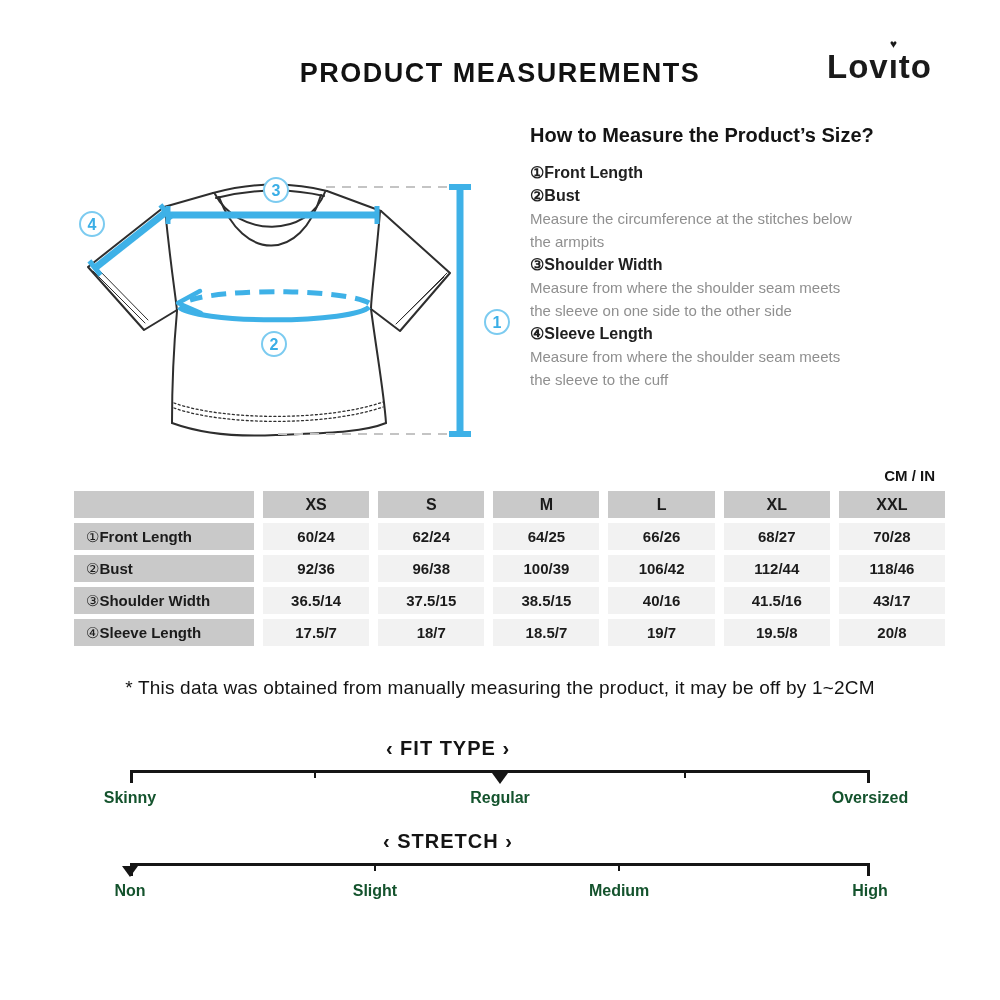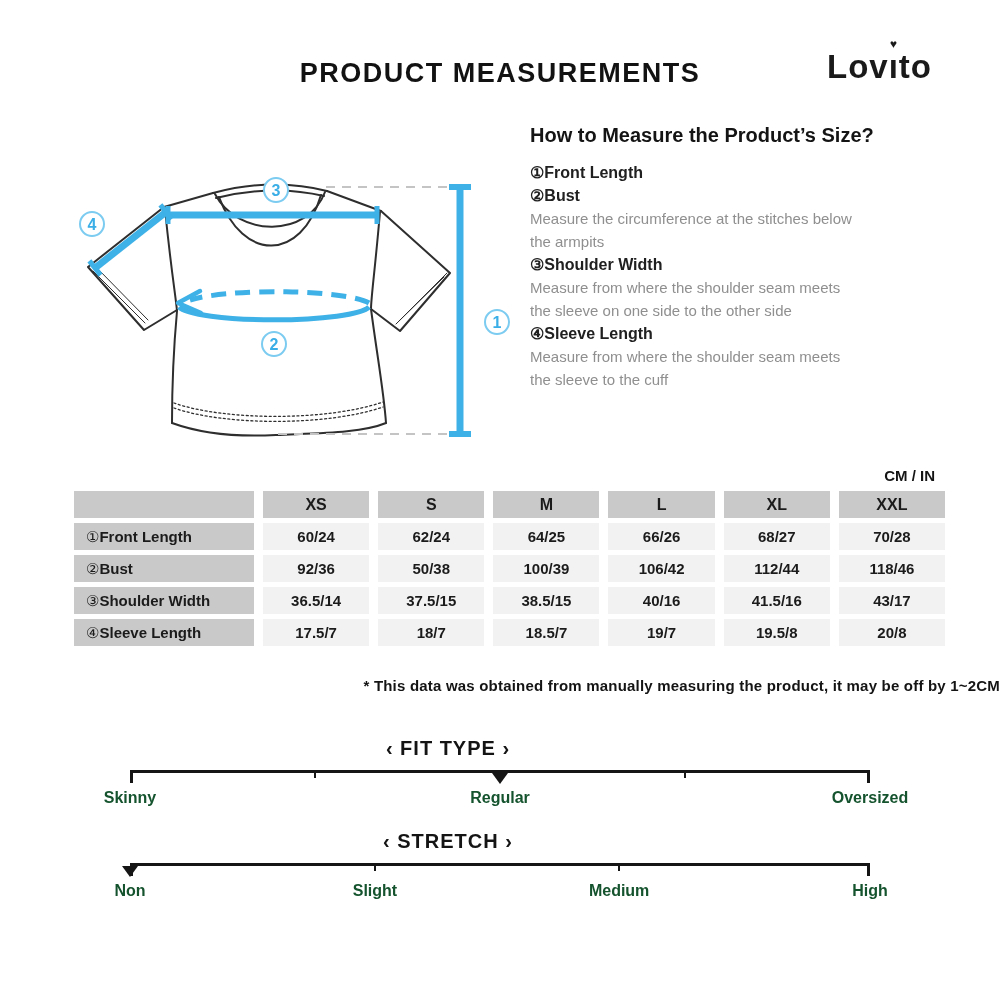--- a/index.html
+++ b/index.html
@@ -33,22 +33,22 @@
     display:grid;grid-template-columns:180px repeat(6,1fr);gap:5px 9px;margin-left:9px;
   }
   .cell{display:flex;align-items:center;justify-content:center;height:27px;
     font-size:15px;font-weight:bold;color:#1b1b1b;}
   .th{background:#c9c9c9;font-size:16px;}
   .corner{background:#c9c9c9;}
   .rl{background:#c9c9c9;justify-content:flex-start;padding-left:12px;font-weight:normal;}
   .rl b{font-weight:bold;}
   .td{background:#f2f2f2;}
   
-  .disclaimer{position:absolute;top:677px;left:0;width:100%;text-align:right;
-    font-size:15px;font-weight:bold;color:#141414;letter-spacing:.2px;}
+  .disclaimer{position:absolute;top:677px;left:0;width:100%;text-align:center;
+    font-size:19px;font-weight:normal;color:#141414;letter-spacing:.2px;}
   
   .slider{position:absolute;left:0;width:896px;height:78px;}
   #slider-fit{top:737px;}
   #slider-stretch{top:830px;}
   .slider-title{position:absolute;top:0;width:100%;text-align:center;
     font-size:20px;font-weight:bold;letter-spacing:1px;color:#141414;}
   .track{position:absolute;left:130px;top:33px;width:740px;height:3px;background:#151515;}
   .end-tick{position:absolute;top:0;width:3px;height:13px;background:#151515;}
   .end-tick.left{left:0;} .end-tick.right{right:0;}
   .tick{position:absolute;top:0;width:2px;height:8px;background:#151515;transform:translateX(-50%);}
@@ -145,21 +145,21 @@
     <div class="cell th">XXL</div>
     <div class="cell rl">① <b>Front Length</b></div>
     <div class="cell td">60/24</div>
     <div class="cell td">62/24</div>
     <div class="cell td">64/25</div>
     <div class="cell td">66/26</div>
     <div class="cell td">68/27</div>
     <div class="cell td">70/28</div>
     <div class="cell rl">② <b>Bust</b></div>
     <div class="cell td">92/36</div>
-    <div class="cell td">50/38</div>
+    <div class="cell td">96/38</div>
     <div class="cell td">100/39</div>
     <div class="cell td">106/42</div>
     <div class="cell td">112/44</div>
     <div class="cell td">118/46</div>
     <div class="cell rl">③ <b>Shoulder Width</b></div>
     <div class="cell td">36.5/14</div>
     <div class="cell td">37.5/15</div>
     <div class="cell td">38.5/15</div>
     <div class="cell td">40/16</div>
     <div class="cell td">41.5/16</div>

